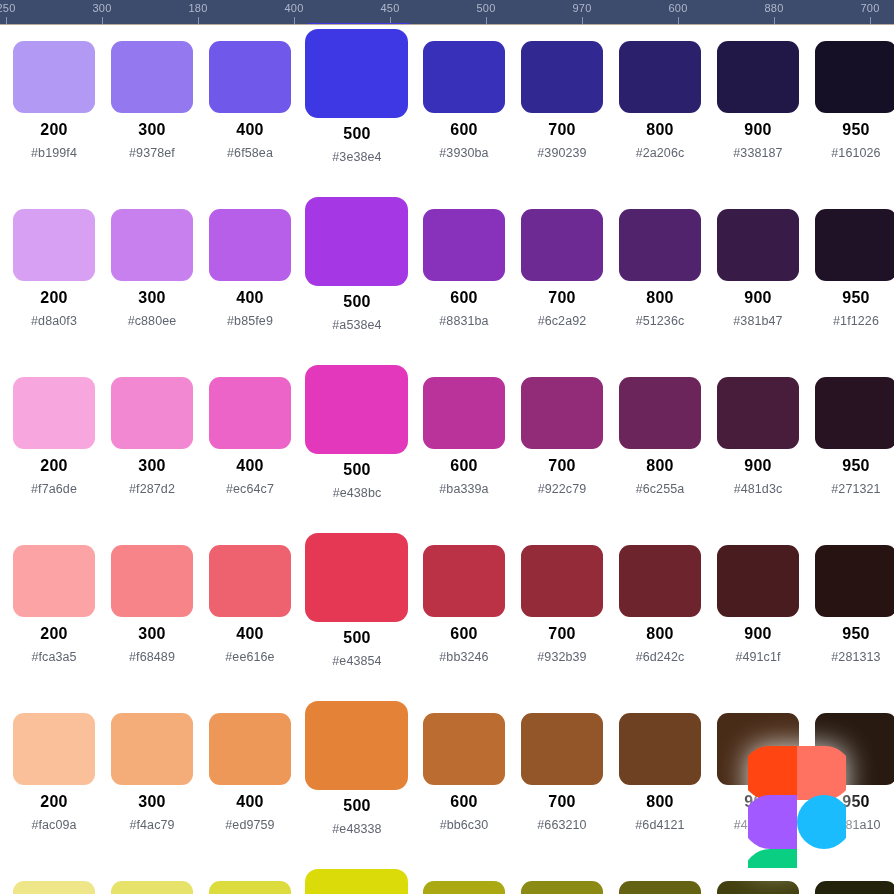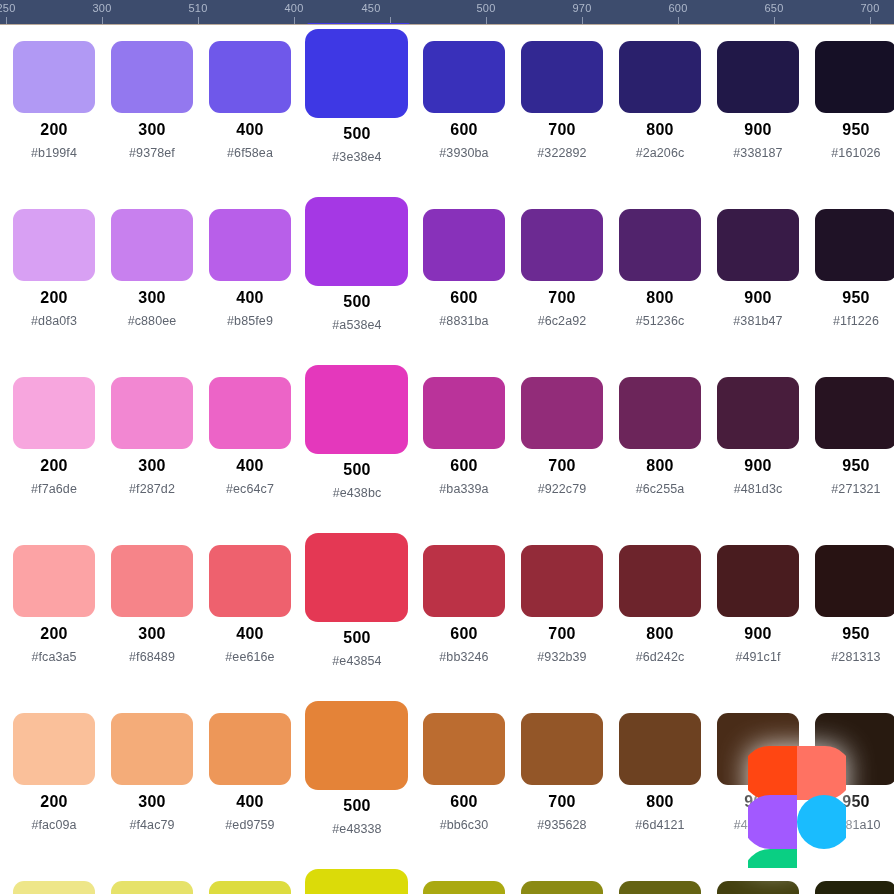--- a/index.html
+++ b/index.html
@@ -120,33 +120,33 @@
 </style>
 </head>
 <body>
 
 <div id="ruler">
   <div id="ruler-labels">
       <div class="ruler-label" style="left: 6px;">250</div>
       <div class="ruler-tick" style="left: 6px;"></div>
       <div class="ruler-label" style="left: 102px;">300</div>
       <div class="ruler-tick" style="left: 102px;"></div>
-      <div class="ruler-label" style="left: 198px;">510</div>
+      <div class="ruler-label" style="left: 198px;">180</div>
       <div class="ruler-tick" style="left: 198px;"></div>
       <div class="ruler-label" style="left: 294px;">400</div>
       <div class="ruler-tick" style="left: 294px;"></div>
-      <div class="ruler-label" style="left: 371px;">450</div>
+      <div class="ruler-label" style="left: 390px;">450</div>
       <div class="ruler-tick" style="left: 390px;"></div>
       <div class="ruler-label" style="left: 486px;">500</div>
       <div class="ruler-tick" style="left: 486px;"></div>
       <div class="ruler-label" style="left: 582px;">970</div>
       <div class="ruler-tick" style="left: 582px;"></div>
       <div class="ruler-label" style="left: 678px;">600</div>
       <div class="ruler-tick" style="left: 678px;"></div>
-      <div class="ruler-label" style="left: 774px;">650</div>
+      <div class="ruler-label" style="left: 774px;">880</div>
       <div class="ruler-tick" style="left: 774px;"></div>
       <div class="ruler-label" style="left: 870px;">700</div>
       <div class="ruler-tick" style="left: 870px;"></div>
     </div>
   <div id="ruler-selection"></div>
 </div>
 
 <div id="canvas">
   <div id="palette-rows">
       <div class="palette-row" style="top: 0px;">
@@ -171,21 +171,21 @@
           <div class="swatch-hex">#3e38e4</div>
         </div>
         <div class="swatch-cell" style="left: 415px;">
           <div class="swatch-chip" style="background: rgb(57, 48, 186);"></div>
           <div class="swatch-step">600</div>
           <div class="swatch-hex">#3930ba</div>
         </div>
         <div class="swatch-cell" style="left: 513px;">
           <div class="swatch-chip" style="background: rgb(50, 40, 146);"></div>
           <div class="swatch-step">700</div>
-          <div class="swatch-hex">#322892</div>
+          <div class="swatch-hex">#390239</div>
         </div>
         <div class="swatch-cell" style="left: 611px;">
           <div class="swatch-chip" style="background: rgb(42, 32, 108);"></div>
           <div class="swatch-step">800</div>
           <div class="swatch-hex">#2a206c</div>
         </div>
         <div class="swatch-cell" style="left: 709px;">
           <div class="swatch-chip" style="background: rgb(33, 24, 72);"></div>
           <div class="swatch-step">900</div>
           <div class="swatch-hex">#338187</div>
@@ -359,21 +359,21 @@
           <div class="swatch-hex">#e48338</div>
         </div>
         <div class="swatch-cell" style="left: 415px;">
           <div class="swatch-chip" style="background: rgb(187, 108, 48);"></div>
           <div class="swatch-step">600</div>
           <div class="swatch-hex">#bb6c30</div>
         </div>
         <div class="swatch-cell" style="left: 513px;">
           <div class="swatch-chip" style="background: rgb(147, 86, 40);"></div>
           <div class="swatch-step">700</div>
-          <div class="swatch-hex">#935628</div>
+          <div class="swatch-hex">#663210</div>
         </div>
         <div class="swatch-cell" style="left: 611px;">
           <div class="swatch-chip" style="background: rgb(109, 65, 33);"></div>
           <div class="swatch-step">800</div>
           <div class="swatch-hex">#6d4121</div>
         </div>
         <div class="swatch-cell" style="left: 709px;">
           <div class="swatch-chip" style="background: rgb(73, 44, 24);"></div>
           <div class="swatch-step">900</div>
           <div class="swatch-hex">#492c18</div>

